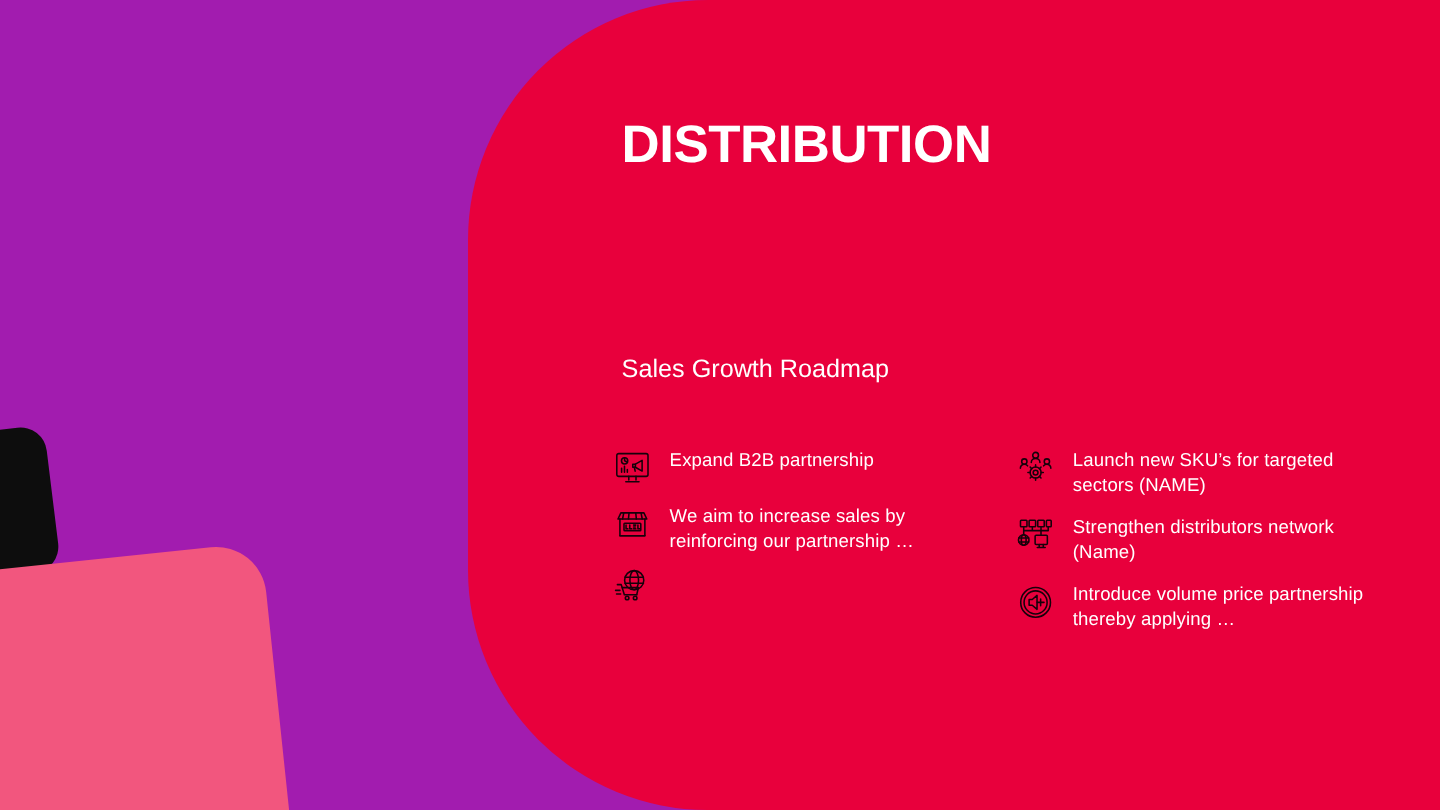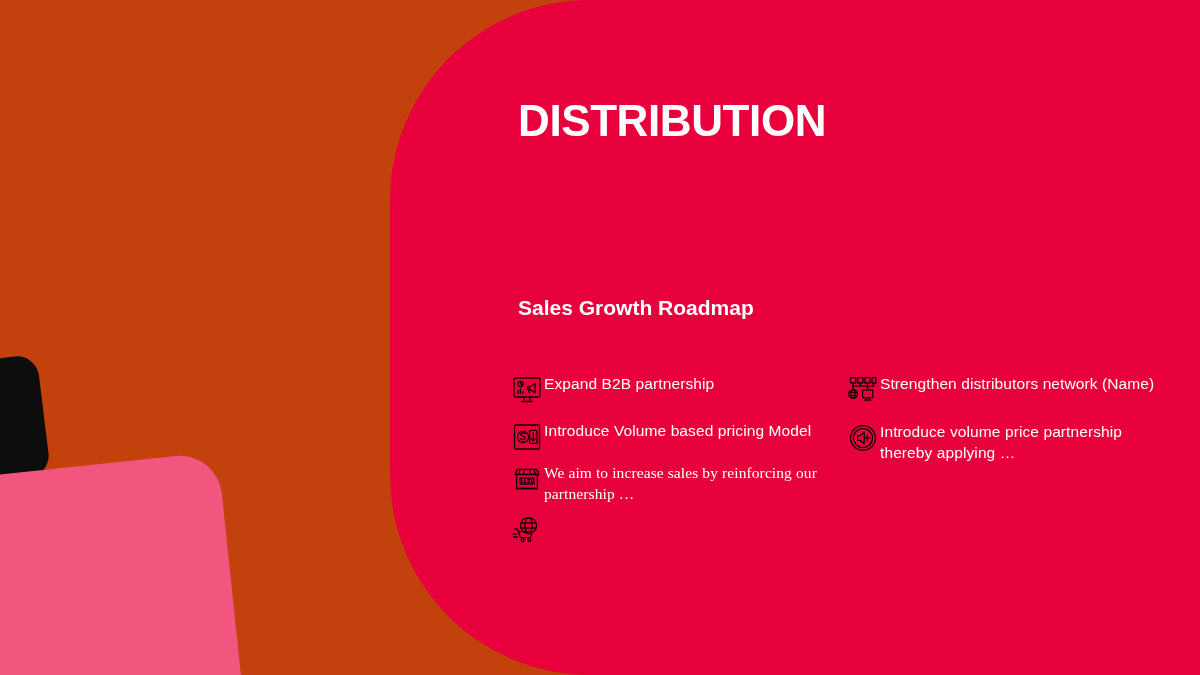--- a/index.html
+++ b/index.html
@@ -5,21 +5,21 @@
   * { margin:0; padding:0; box-sizing:border-box; }
   html, body {
     width:1200px; height:675px;
     background:#ffffff;
     font-family:"Liberation Sans", sans-serif;
     overflow:hidden;
   }
   #slide {
     position:relative;
     width:1200px; height:675px;
-    background:#c2410c;
+    background:#a21caf;
     overflow:hidden;
   }
 
   
   .deco-black {
     position:absolute;
     left:-34px; top:358px;
     width:78px; height:122px;
     background:#0d0d0d;
     border-radius:22px;
@@ -56,38 +56,39 @@
     letter-spacing:-0.4px;
   }
   .title .line { display:block; white-space:nowrap; }
 
   
   .subtitle {
     position:absolute;
     left:518px; top:296px;
     color:#ffffff;
     font-size:21px;
-    font-weight:700;
+    font-weight:400;
     letter-spacing:0px;
   }
 
   
   .cols {
     position:absolute;
     left:510px; top:372px;
     width:650px;
     display:flex;
     gap:22px;
   }
   .col { width:314px; display:block; }
   .col.right { padding-top:0px; }
 
   .bullet {
     display:flex;
     align-items:flex-start;
+    gap:14px;
     margin-bottom:9px;
   }
   .bullet .ic {
     flex:0 0 auto;
     width:34px; height:34px;
     display:block;
     margin-top:1px;
   }
   .bullet .ic svg { display:block; width:34px; height:34px; }
   .bullet .txt {
@@ -135,33 +136,20 @@
             <path d="M10.5 8.4v2.6l2.3 1.1"></path>
             <path d="M8 20.5v-3.2M10.4 20.5v-5M12.8 20.5v-2.2"></path>
             <path d="M19.5 13.8l5.6-3.2v9l-5.6-3.2z"></path>
             <path d="M19.5 13.8h-2.2v2.6h2.2"></path>
             <path d="M18.6 16.4l.7 3.2"></path>
           </svg>
         </span>
         <span class="txt">Expand B2B partnership</span>
       </div>
 
-      <div class="bullet">
-        <span class="ic">
-          <svg viewBox="0 0 34 34" fill="none" stroke="#16000a" stroke-width="1.3" stroke-linecap="round" stroke-linejoin="round">
-            <rect x="4.5" y="5" width="25" height="24" rx="1.6"></rect>
-            <circle cx="13" cy="17" r="5.6"></circle>
-            <path d="M15 13.6c-.7-.6-1.6-.9-2.4-.8-1.2.1-1.9.8-1.9 1.7 0 2.2 4.4 1.1 4.4 3.4 0 1-.9 1.7-2.1 1.8-1 .1-2-.3-2.6-1"></path>
-            <path d="M13 11.3v1.4M13 21.1v1.4"></path>
-            <rect x="19.6" y="10.4" width="7.4" height="13" rx="1"></rect>
-            <path d="M23.3 12.6v8.2M20.9 18.4l2.4 2.4 2.4-2.4"></path>
-          </svg>
-        </span>
-        <span class="txt">Introduce Volume based pricing Model</span>
-      </div>
 
       <div class="bullet">
         <span class="ic">
           <svg viewBox="0 0 34 34" fill="none" stroke="#16000a" stroke-width="1.3" stroke-linecap="round" stroke-linejoin="round">
             <path d="M5 12.5h24l-2.4-5.1H7.4z"></path>
             <path d="M9.8 7.4l-1 5.1M14.2 7.4l-.5 5.1M19.8 7.4l.5 5.1M24.2 7.4l1 5.1"></path>
             <path d="M6.6 12.5v14h20.8v-14"></path>
             <rect x="10" y="16" width="14" height="6.2" rx=".6"></rect>
             <path d="M11.7 17.6v3M11.7 20.6h1.5M14.8 17.6v3h1.6M18 17.6h1.8M18 19.1h1.4M18 20.6h1.8M21.6 17.6v3h1.6"></path>
             <path d="M6.6 26.5h20.8"></path>
@@ -182,20 +170,36 @@
             <circle cx="19.3" cy="28.3" r="1.5"></circle>
             <path d="M3 22h3.6M3.8 25h3.4"></path>
           </svg>
         </span>
       </div>
 
     </div>
 
     <div class="col right">
 
+      <div class="bullet">
+        <span class="ic">
+          <svg viewBox="0 0 34 34" fill="none" stroke="#16000a" stroke-width="1.3" stroke-linecap="round" stroke-linejoin="round">
+            <circle cx="17" cy="6.4" r="2.4"></circle>
+            <path d="M13.4 12.4c0-2 1.6-3.4 3.6-3.4s3.6 1.4 3.6 3.4"></path>
+            <circle cx="7.6" cy="11.6" r="2.2"></circle>
+            <path d="M4.3 17.2c0-1.9 1.5-3.3 3.3-3.3 1.1 0 2.1.5 2.7 1.3"></path>
+            <circle cx="26.4" cy="11.6" r="2.2"></circle>
+            <path d="M29.7 17.2c0-1.9-1.5-3.3-3.3-3.3-1.1 0-2.1.5-2.7 1.3"></path>
+            <circle cx="17" cy="20.8" r="4.6"></circle>
+            <circle cx="17" cy="20.8" r="2"></circle>
+            <path d="M17 14.4v1.8M17 25.4v1.8M10.6 20.8h1.8M21.6 20.8h1.8M12.5 16.3l1.3 1.3M20.2 24l1.3 1.3M21.5 16.3l-1.3 1.3M13.8 24l-1.3 1.3"></path>
+          </svg>
+        </span>
+        <span class="txt">Launch new SKU’s for targeted sectors (NAME)</span>
+      </div>
 
       <div class="bullet">
         <span class="ic">
           <svg viewBox="0 0 34 34" fill="none" stroke="#16000a" stroke-width="1.3" stroke-linecap="round" stroke-linejoin="round">
             <rect x="4.4" y="4.6" width="5.4" height="5.4" rx=".6"></rect>
             <rect x="11.6" y="4.6" width="5.4" height="5.4" rx=".6"></rect>
             <rect x="18.8" y="4.6" width="5.4" height="5.4" rx=".6"></rect>
             <rect x="26" y="4.6" width="4" height="5.4" rx=".6"></rect>
             <path d="M7.1 10v3.2h20.4V10M14.3 10v3.2M21.5 10v3.2"></path>
             <path d="M7.1 13.2v3.4M21.5 13.2v3.2"></path>

